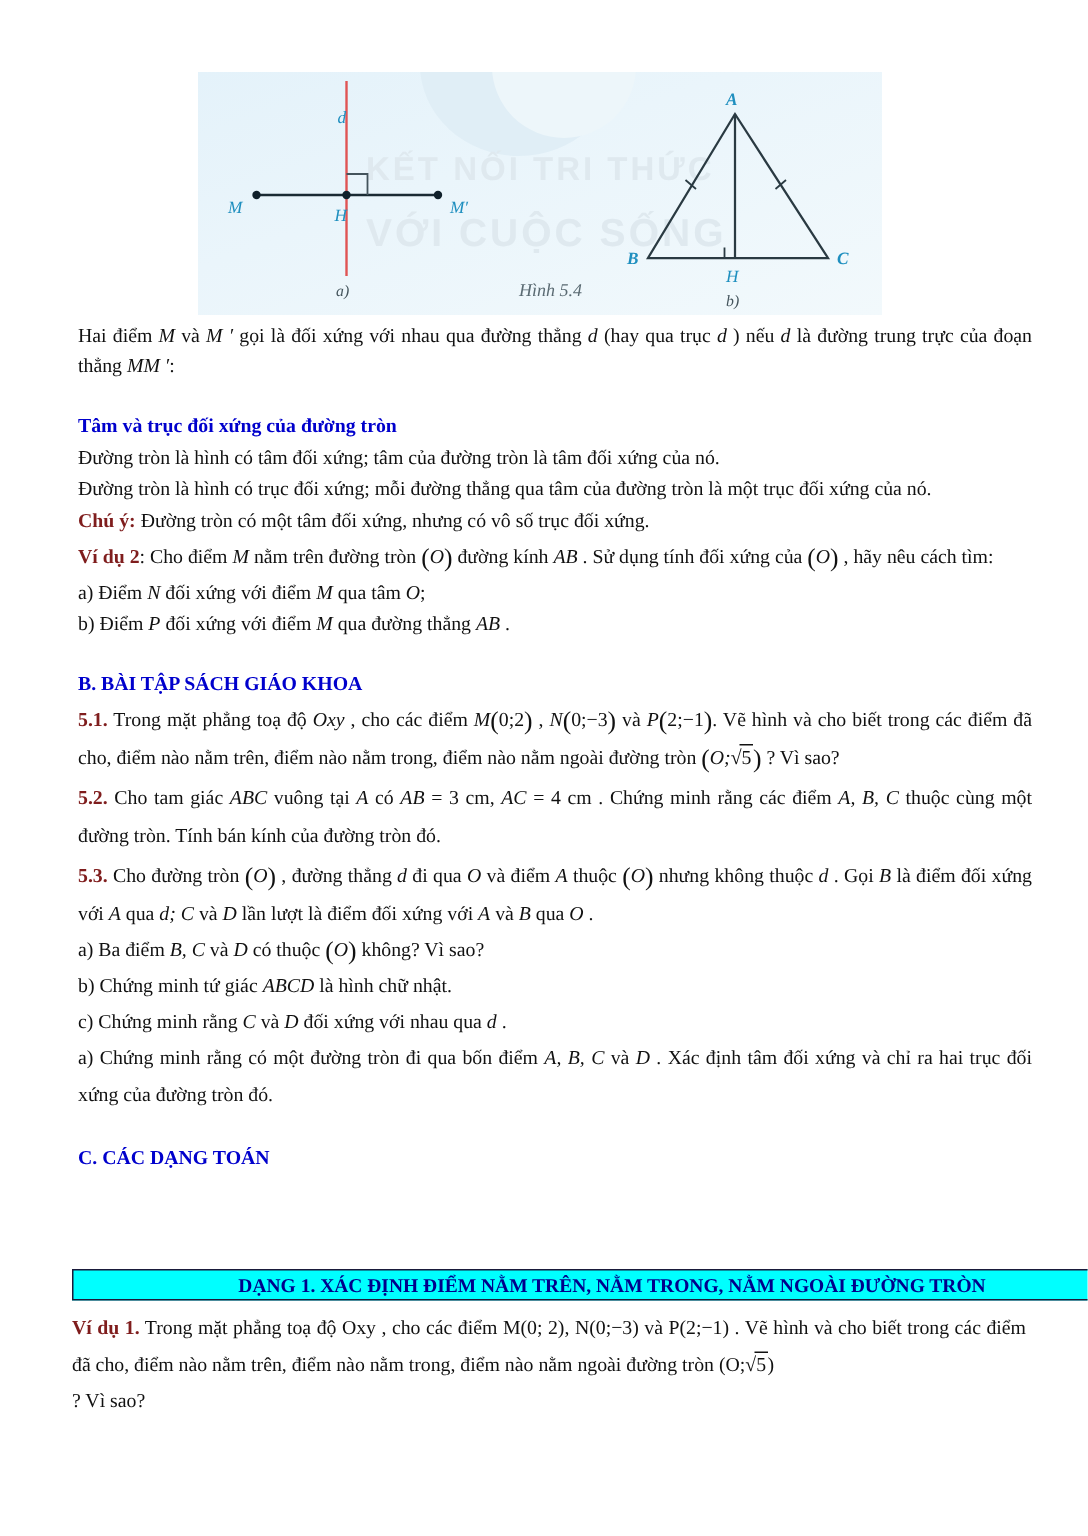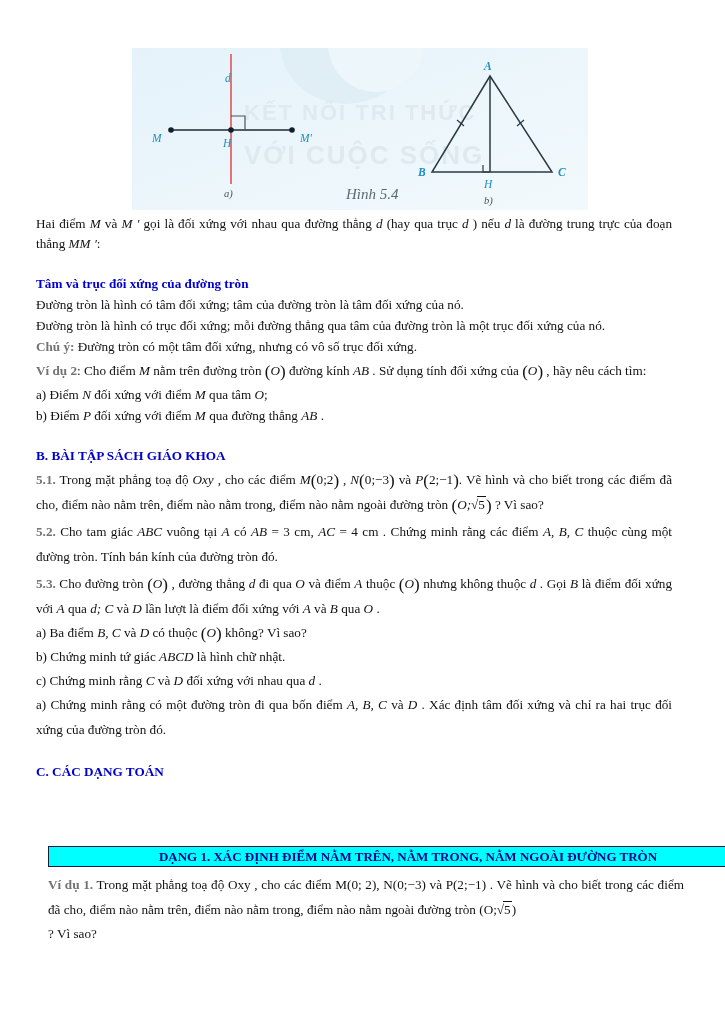--- a/index.html
+++ b/index.html
@@ -68,48 +68,48 @@
   }
   .fig-svg {
     position: absolute;
     left: 0;
     top: 0;
   }
   .fig-caption {
     position: absolute;
     left: 214px;
     top: 138px;
-    font-size: 15px;
+    font-size: 12px;
     font-style: italic;
     color: #5a6a72;
     font-family: "Liberation Serif", serif;
   }
 
   
   .body-text {
     position: absolute;
-    left: 36px;
+    left: 52px;
     top: 214px;
     width: 636px;
   }
   p {
     margin: 0 0 1px 0;
     font-size: 13.2px;
     line-height: 20px;
     text-align: justify;
     color: #111111;
   }
   p.tall { line-height: 25px; margin-bottom: 2px; }
   .hd-blue {
     color: #0000cc;
     font-weight: bold;
     margin-top: 20px;
   }
   .lbl-blue {
-    color: #737373;
+    color: #7f1d1d;
     font-weight: bold;
     margin-top: 37px;
   }
   .mi { font-style: italic; font-family: "Liberation Serif", serif; }
 
   
   .pbig {
     font-size: 17px;
     line-height: 0;
     position: relative;

